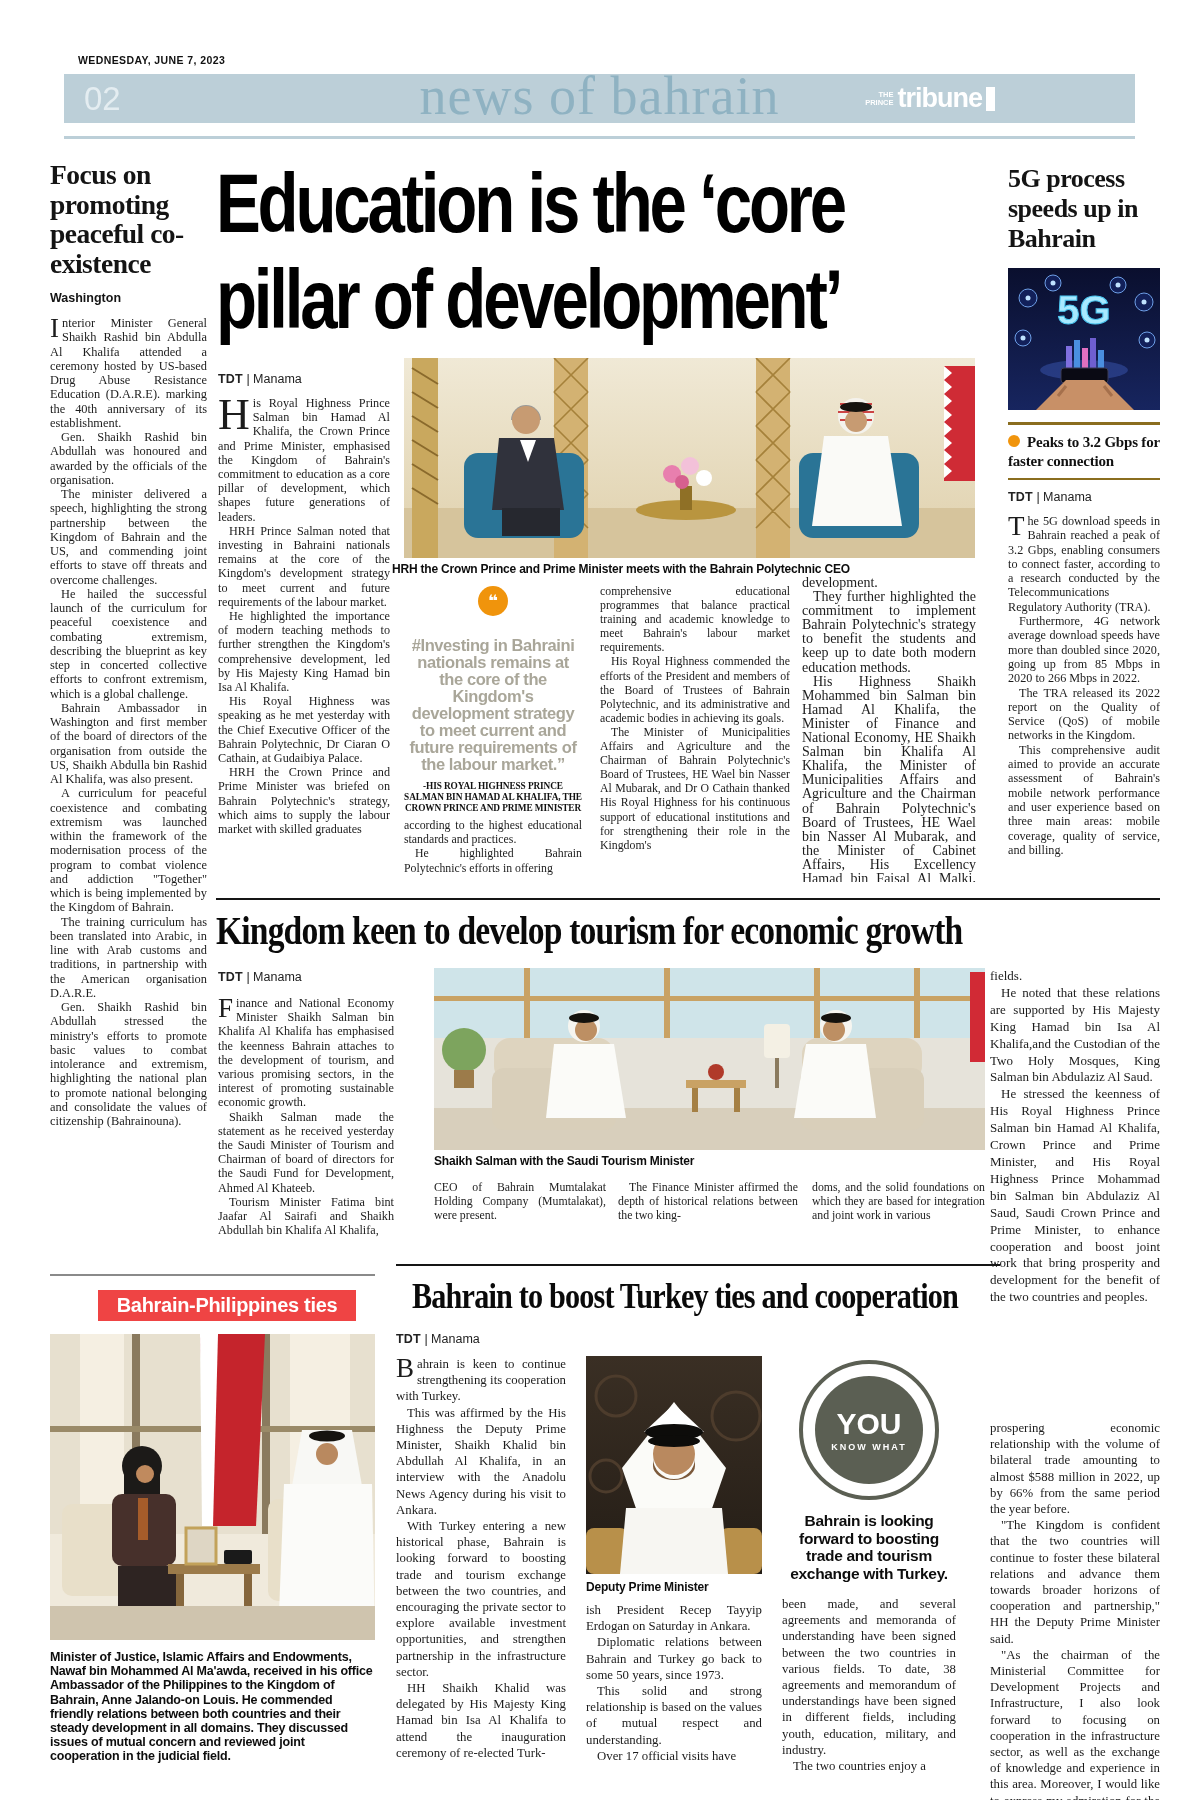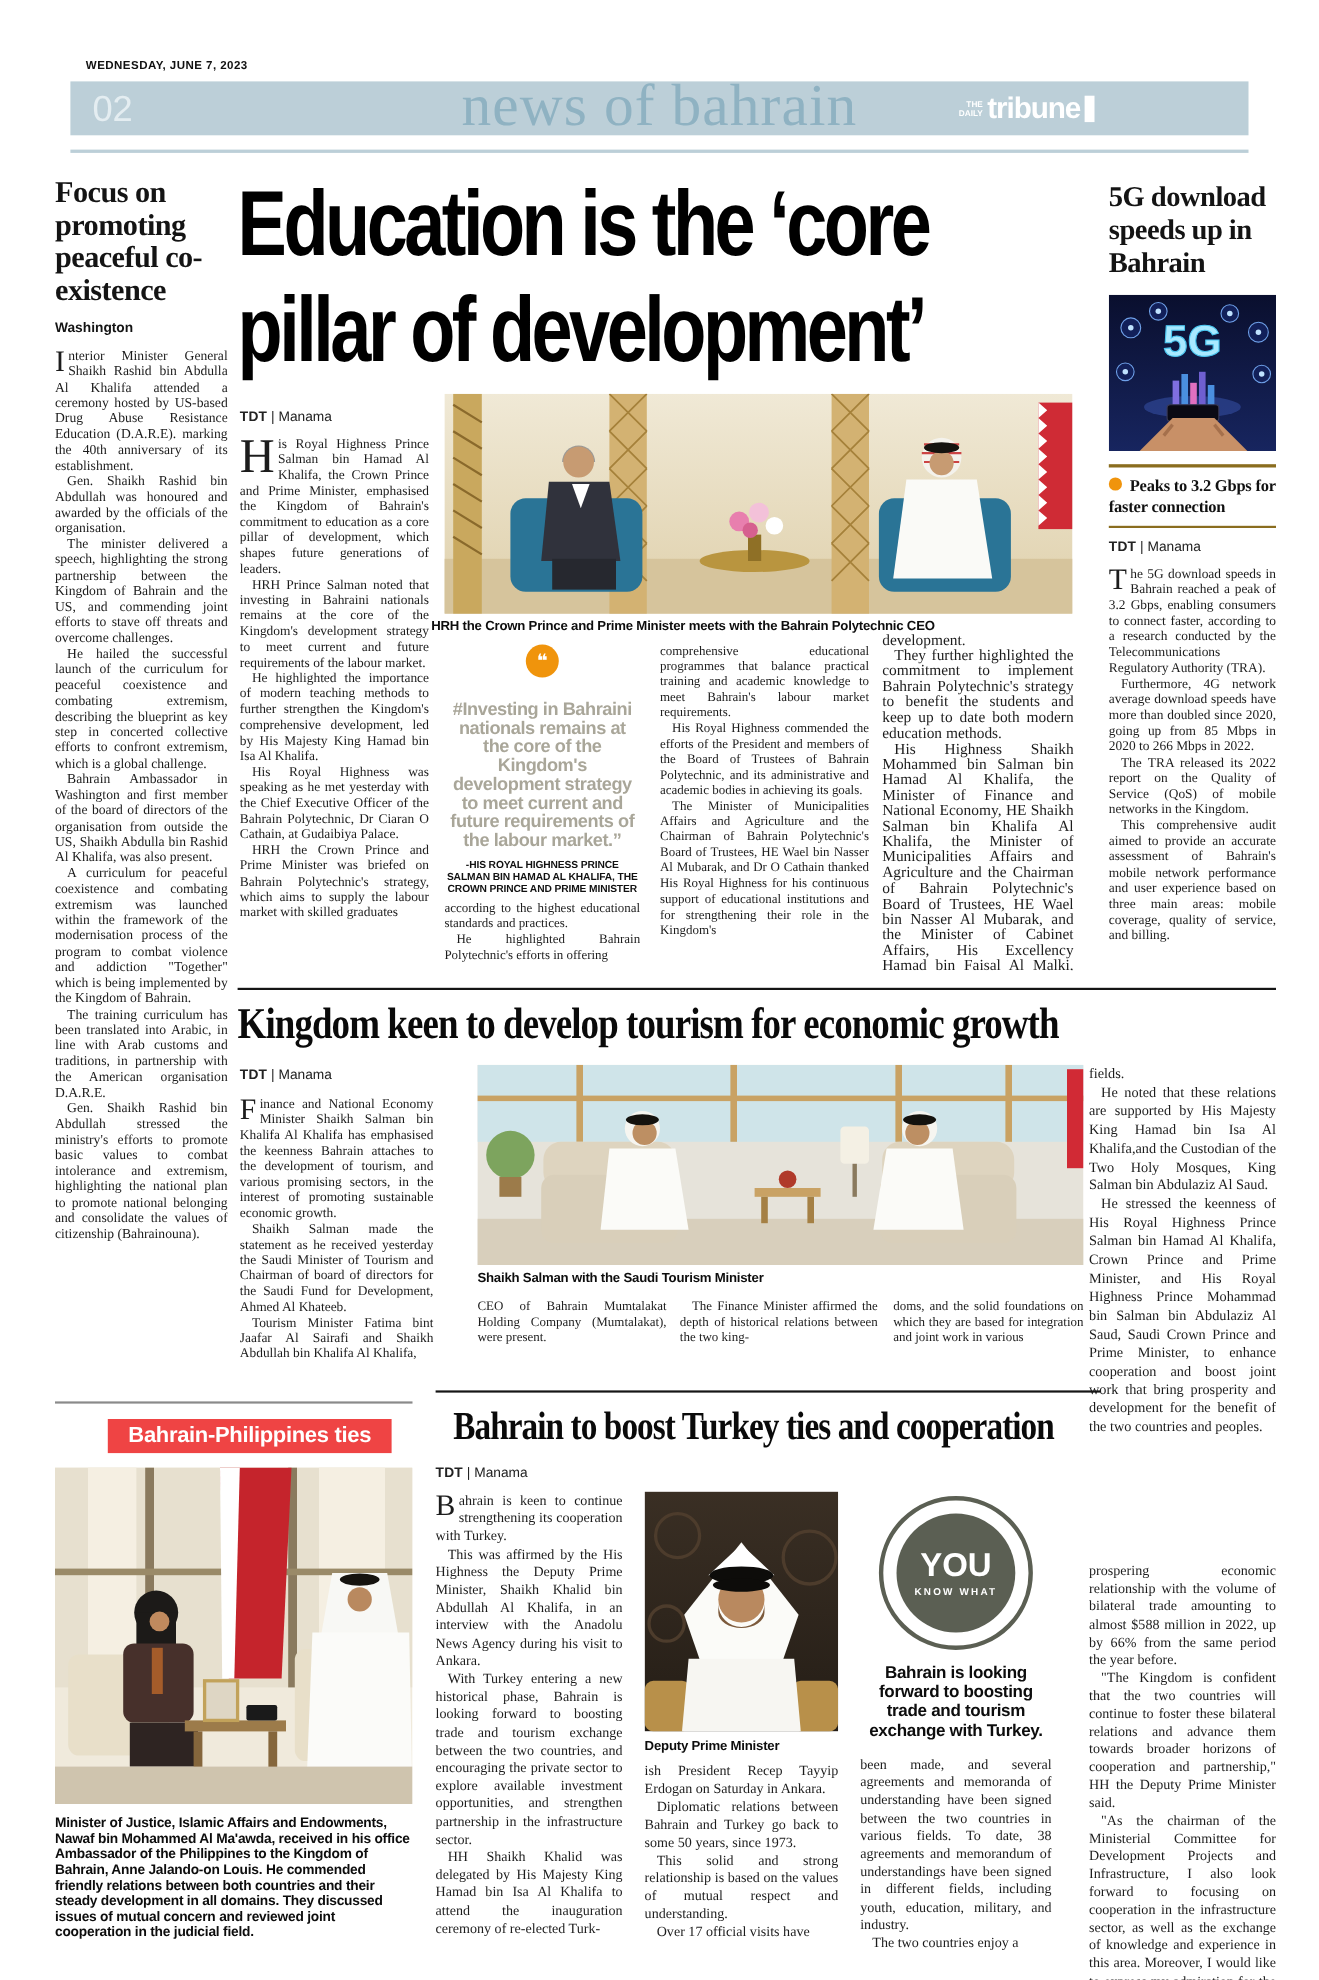--- a/index.html
+++ b/index.html
@@ -38,21 +38,21 @@
   .dc2{font-size:27px;line-height:24px;}
   .dc3{font-size:44px;line-height:37px;}
 
   .caption{font-family:"Liberation Sans",sans-serif;font-weight:bold;font-size:12px;line-height:14px;letter-spacing:-0.2px;color:#0d0d0d;}
 
   
   .qcircle{width:30px;height:30px;border-radius:50%;background:#f0940c;color:#fff;display:flex;align-items:center;justify-content:center;
            font-size:17px;font-weight:bold;margin:0 auto;font-family:"DejaVu Sans",sans-serif;}
   .qtext{font-family:"Liberation Sans",sans-serif;font-weight:700;font-size:16.5px;line-height:17px;letter-spacing:-0.4px;
          text-align:center;color:#a9a699;}
-  .qattr{font-family:Liberation Sans, sans-serif;font-weight:700;font-size:9.3px;line-height:11px;text-align:center;color:#111;letter-spacing:-0.1px;}
+  .qattr{font-family:Liberation Serif, serif;font-weight:700;font-size:9.3px;line-height:11px;text-align:center;color:#111;letter-spacing:-0.1px;}
 
   
   .goldrule{background:#8a6d1f;}
   .hl{font-weight:700;font-size:15px;line-height:19px;letter-spacing:-0.2px;color:#111;}
   .dot{display:inline-block;width:12px;height:12px;border-radius:50%;background:#f0940c;margin-right:7px;}
 
   .rule-dark{background:#151515;}
   .rule-gray{background:#8a8a8a;}
 
   .redtag{background:#ef4444;color:#fff;font-family:"Liberation Sans",sans-serif;font-weight:700;
@@ -73,21 +73,21 @@
 <body>
 
 <div id="page">
 
   <div class="abs dateline-top" style="left:78px;top:54px;">WEDNESDAY, JUNE 7, 2023</div>
   <div class="abs banner" style="left:64px;top:74px;width:1071px;height:49px;">
     <div class="abs pagenum" style="left:20px;top:0;">02</div>
     <div class="abs banner-title" style="left:0;top:-2px;width:100%;">news of bahrain</div>
     <div class="abs logo" style="right:140px;top:11px;">
       <span class="stack">
-        <span>THE</span><br><span>DAILY</span>
+        <span>THE</span><br><span>PRINCE</span>
       </span>
       <span class="name">tribune</span>
       <span class="block"></span>
     </div>
   </div>
   <div class="abs subrule" style="left:64px;top:136px;width:1071px;height:3px;"></div>
 
   <div class="abs lefthead serif" style="left:50px;top:160px;width:160px;">Focus on promoting peaceful co-existence</div>
   <div class="abs sans" style="left:50px;top:291px;font-size:12.5px;font-weight:bold;">Washington</div>
   <div class="abs bcol" style="left:50px;top:316px;width:157px;height:938px;font-size:12.4px;line-height:14.25px;">
@@ -169,21 +169,21 @@
   <div class="abs bcol" style="left:404px;top:818px;width:178px;height:72px;font-size:11.8px;line-height:14.2px;">
     <p class="first">according to the highest educational standards and practices.</p>
     <p>He highlighted Bahrain Polytechnic's efforts in offering</p>
   </div>
   <div class="abs bcol" style="left:802px;top:576px;width:174px;height:306px;font-size:14px;line-height:14.1px;font-family:Liberation Serif, serif;">
     <p class="first">development.</p>
     <p>They further highlighted the commitment to implement Bahrain Polytechnic's strategy to benefit the students and keep up to date both modern education methods.</p>
     <p>His Highness Shaikh Mohammed bin Salman bin Hamad Al Khalifa, the Minister of Finance and National Economy, HE Shaikh Salman bin Khalifa Al Khalifa, the Minister of Municipalities Affairs and Agriculture and the Chairman of Bahrain Polytechnic's Board of Trustees, HE Wael bin Nasser Al Mubarak, and the Minister of Cabinet Affairs, His Excellency Hamad bin Faisal Al Malki, also attended the meeting.</p>
   </div>
 
-  <div class="abs sidebarhead serif" style="left:1008px;top:164px;width:152px;">5G download speeds up in Bahrain</div>
+  <div class="abs sidebarhead serif" style="left:1008px;top:164px;width:152px;">5G process speeds up in Bahrain</div>
   <div class="abs" style="left:1008px;top:268px;width:152px;height:142px;">
     <svg width="152" height="142" viewBox="0 0 152 142" preserveAspectRatio="none">
       <defs>
         <linearGradient id="g2" x1="0" y1="0" x2="0" y2="1">
           <stop offset="0" stop-color="#0a0f2e"></stop>
             <stop offset="1" stop-color="#17255f"></stop>
         </linearGradient>
       </defs>
       <rect width="152" height="142" fill="url(#g2)"></rect>
       <circle cx="20" cy="30" r="9" fill="#12205a" stroke="#6fa0e8"></circle>

